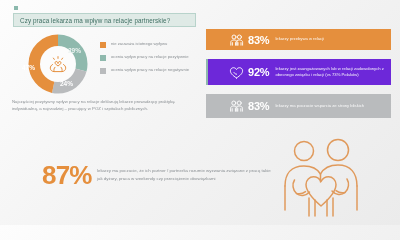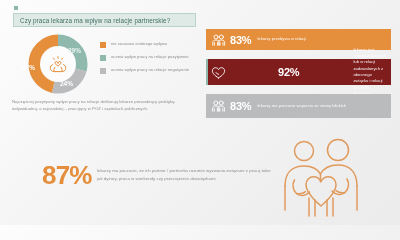--- a/index.html
+++ b/index.html
@@ -46,25 +46,25 @@
   
   .para{
     position:absolute;left:12px;top:99px;width:186px;
     font-size:4.3px;line-height:1.62;color:#8a8f93;
   }
 
   
   .bars{position:absolute;left:206px;top:29px;width:185px;}
   .bar{
     position:relative;display:flex;align-items:center;
-    box-sizing:border-box;padding-left:4px;margin-bottom:9px;
+    box-sizing:border-box;padding-left:22px;margin-bottom:9px;
   }
   .bar-accent{position:absolute;left:0;top:0;bottom:0;width:1.5px;}
   .bar1{height:21px;background:#e58f3d;}
-  .bar2{height:26px;background:#7f1d1d;gap:48px;}
+  .bar2{height:26px;background:#6d28d9;}
   .bar3{height:24px;background:#b9bbbd;}
   .bar1 .bar-accent{background:#e58f3d;}
   .bar2 .bar-accent{background:#8fb9ad;}
   .bar3 .bar-accent{background:#b9bbbd;}
   .bar-icon{flex:0 0 17px;height:17px;display:flex;align-items:center;justify-content:center;}
   .bar-pct{font-size:11px;font-weight:bold;color:#ffffff;margin:0 6px 0 3px;letter-spacing:-.2px;}
   .bar-tx{font-size:4.2px;line-height:1.5;color:#fdfdfd;opacity:.95;padding-right:6px;}
 
   
   .big-pct{

